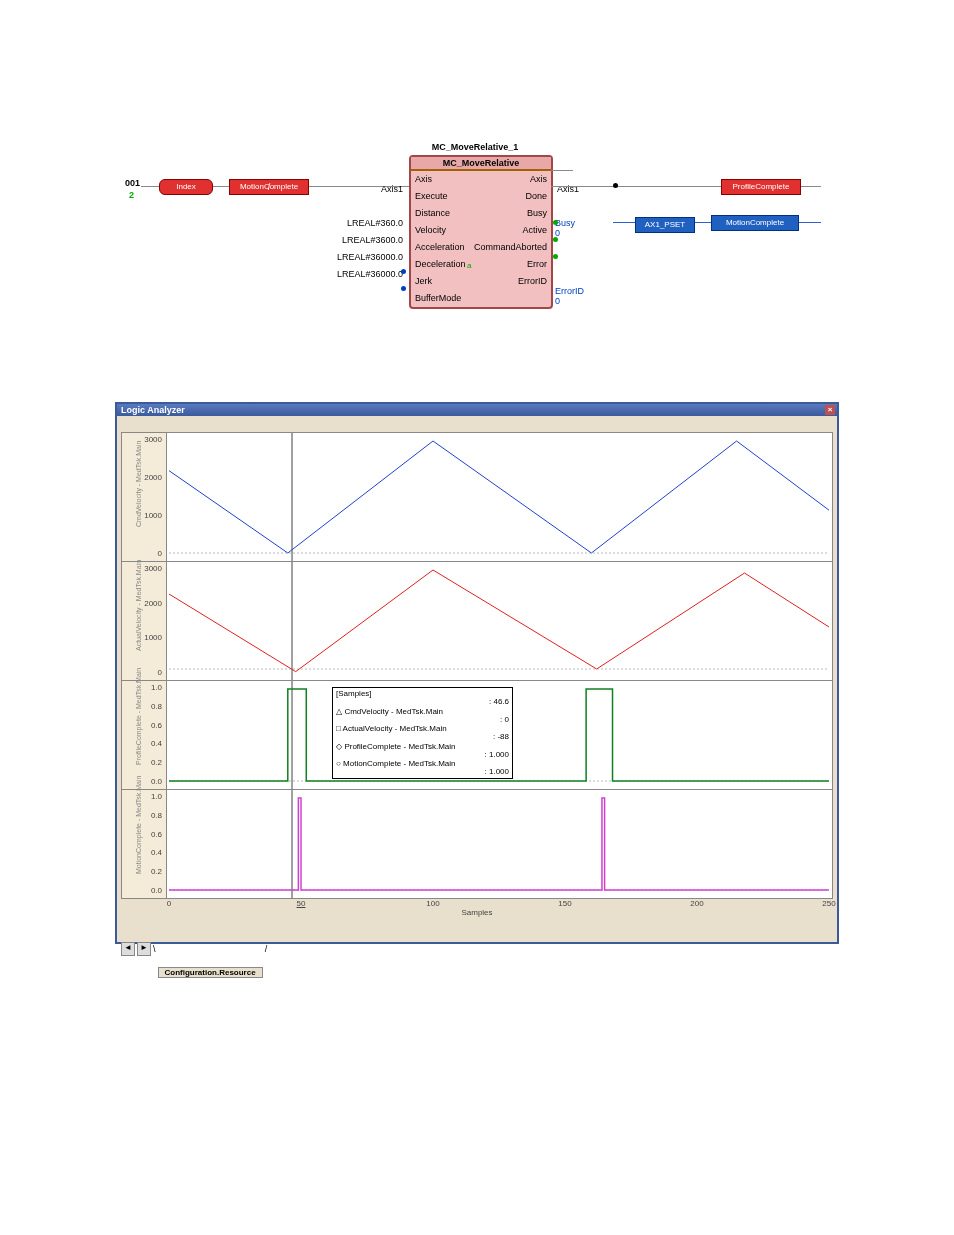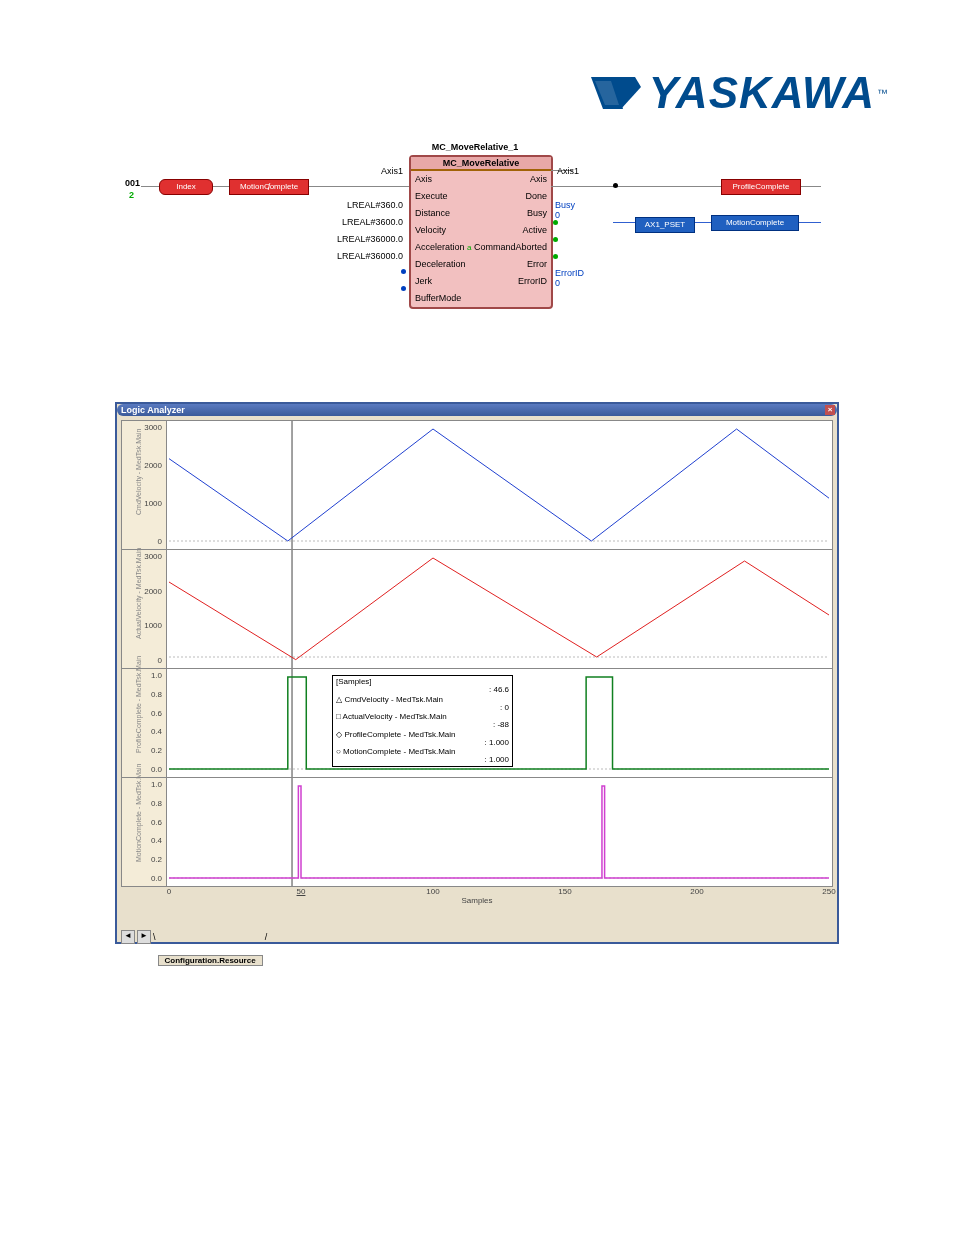--- a/index.html
+++ b/index.html
@@ -11,42 +11,42 @@
 
   .diagram { position:absolute; top:142px; left:115px; width:720px; height:200px; }
   .fb-title { text-align:center; font-size:9px; font-weight:bold; position:absolute; top:0; left:50%; transform:translateX(-50%); }
   .fb { position:absolute; top:13px; left:294px; width:140px; border:2px solid #a04848; border-radius:4px; background:#f2c0c0; }
   .fb-header { background:#e8a8a8; text-align:center; font-size:9px; font-weight:bold; border-bottom:2px solid #a16207; padding:1px 1px; }
   .fb-body { display:flex; justify-content:space-between; padding:2px 4px; font-size:9px; }
   .fb-left,.fb-right { display:flex; flex-direction:column; gap:4px; }
   .fb-right { text-align:right; }
   .fb .row { height:13px; line-height:13px; }
 
-  .wire-label { position:absolute; font-size:9px; color:#000; white-space:nowrap; }
+  .wire-label { position:absolute; font-size:9px; color:#000; white-space:nowrap;margin-top:18px; }
   .wire-label.blue { color:#0040c0; }
   .wire-label.right { text-align:right; }
 
   .contact-red { position:absolute; background:#e03030; color:#fff; font-size:8px; text-align:center; height:14px; line-height:14px; border:1px solid #800; }
   .coil-red { position:absolute; background:#e03030; color:#fff; font-size:8px; text-align:center; height:14px; line-height:14px; border:1px solid #800; }
   .block-blue { position:absolute; background:#2060c0; color:#fff; font-size:8px; text-align:center; height:14px; line-height:14px; border:1px solid #003080; }
   .coil-blue { position:absolute; background:#2060c0; color:#fff; font-size:8px; text-align:center; height:14px; line-height:14px; border:1px solid #003080; }
   .coil-text { position:relative; }
 
   .rung-line { position:absolute; height:1px; background:#888; }
   .rung-num { position:absolute; font-size:9px; font-weight:bold; }
 
   .dot { position:absolute; width:5px; height:5px; border-radius:50%; background:#0040c0; }
   .dot.green { background:#0a0; }
   .dot.black { background:#000; }
 
   
   .analyzer { position:absolute; top:402px; left:115px; width:720px; height:538px; border:2px solid #3a5a9a; background:#e8e0cc; }
-  .analyzer-title { background: linear-gradient(#5a7ac0,#3a5a9a); color:#fff; font-size:9px; font-weight:bold; padding:1px 4px; position:relative;border-radius:6px; }
+  .analyzer-title { background: linear-gradient(#5a7ac0,#3a5a9a); color:#fff; font-size:9px; font-weight:bold; padding:1px 4px; position:relative; }
   .analyzer-close { position:absolute; right:2px; top:1px; width:10px; height:10px; background:#c05050; color:#fff; font-size:8px; text-align:center; line-height:9px; }
-  .charts { padding:4px 4px 0 4px; }
+  .charts { padding:16px 4px 0 4px; }
   .chart { background:#fff; border:1px solid #888; position:relative; margin-bottom:0; border-bottom:none; }
   .chart:last-of-type { border-bottom:1px solid #888; }
   .chart svg { display:block; width:100%; height:100%; }
   .y-axis-label { position:absolute; left:-14px; top:50%; transform:translateY(-50%) rotate(-90deg); transform-origin:center; font-size:7px; color:#888; white-space:nowrap; width:60px; text-align:center; }
   .y-axis-strip { position:absolute; left:0; top:0; bottom:0; width:44px; background:#f4ecd8; border-right:1px solid #888; }
   .tick-label { position:absolute; font-size:8px; color:#444; right:2px; text-align:right; width:30px; }
   .x-ticks { position:relative; height:18px; background:#e8e0cc; }
   .x-tick { position:absolute; font-size:8px; color:#444; transform:translateX(-50%); }
   .x-axis-label { position:absolute; bottom:0; left:50%; transform:translateX(-50%); font-size:8px; color:#444; }
   .info-box { position:absolute; background:#fff; border:1px solid #000; font-size:8px; padding:1px 3px; z-index:5; line-height:1.2; }
@@ -57,31 +57,20 @@
   .tab-btn { width:12px; height:12px; border:1px solid #888; background:#ddd; font-size:8px; text-align:center; line-height:10px; }
   .tab-label { background:#e8e0cc; border:1px solid #888; font-size:8px; padding:0 6px; font-weight:bold;margin-top:48px; }
 
   .cursor-line { stroke:#444; stroke-width:1; }
 </style>
 </head>
 <body>
 
 <div class="page">
 
-  <div class="logo">
-    <span class="logo-mark">
-      <svg width="58" height="44" viewBox="0 0 58 44">
-        <path d="M6 6 L28 6 L38 38 L18 38 Z" fill="#004b8d"></path>
-        <path d="M26 6 L50 6 L56 16 L36 38 Z" fill="#004b8d"></path>
-        <path d="M10 10 L26 10 L34 34 L20 34 Z" fill="#fff" opacity="0.15"></path>
-      </svg>
-    </span>
-    <span class="logo-text">YASKAWA</span>
-    <span class="logo-tm">™</span>
-  </div>
 
   <div class="diagram">
     <div class="rung-num" style="top:36px; left:10px;">001</div>
     <div class="rung-num" style="top:48px; left:14px; color:#0a0;">2</div>
     <div class="rung-line" style="top:44px; left:26px; width:268px;"></div>
 
     <div class="contact-red" style="top:37px; left:44px; width:52px;border-radius:6px;">
       <span>Index</span>
     </div>
     <div class="contact-red" style="top:37px; left:114px; width:78px;">

